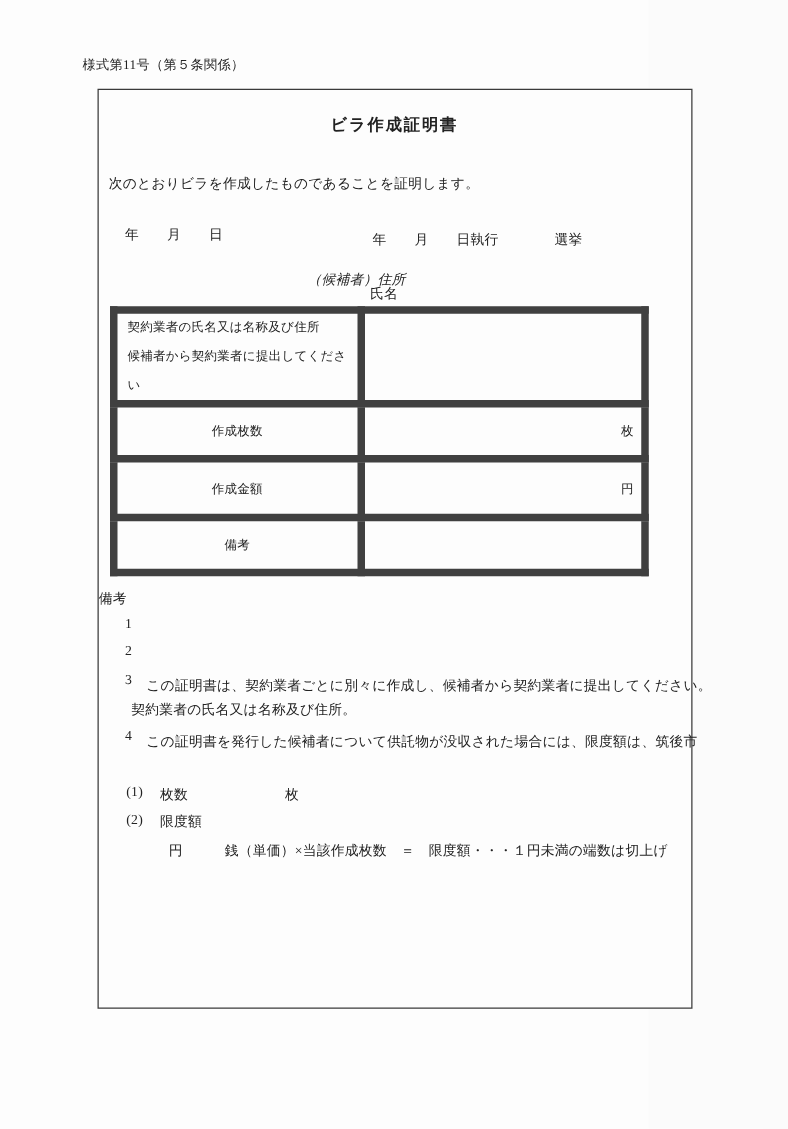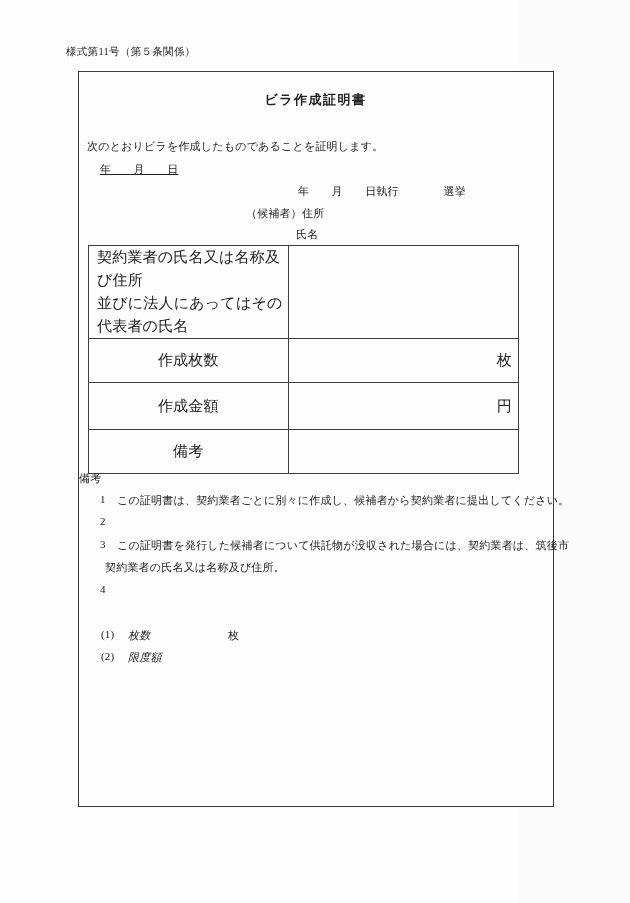--- a/index.html
+++ b/index.html
@@ -21,51 +21,51 @@
   .outer-box{
     position:absolute;left:78px;top:71px;width:474px;height:734px;
     border:1px solid #3a3a3a;background:#fdfdfd;
   }
   .doc-title{
     left:78px;top:91px;width:475px;text-align:center;
     font-size:13px;font-weight:600;letter-spacing:1.5px;
   }
   .txt{font-size:11px;letter-spacing:.2px;}
   .intro{left:87px;top:139px;}
-  .date-line{left:100px;top:162px;text-decoration:underline;}
+  .date-line{left:100px;top:180px;}
   .election-line{left:298px;top:184px;font-family:Liberation Mono, monospace;}
-  .candidate-line{left:246px;top:206px;}
+  .candidate-line{left:246px;top:216px;font-style:italic;}
   .name-line{left:296px;top:227px;}
 
   table.form-table{
     position:absolute;left:88px;top:245px;
     border-collapse:collapse;table-layout:fixed;
   }
   table.form-table td{
-    border:1px solid #404040;
-    font-size:15px;letter-spacing:.2px;
+    border:6px solid #404040;
+    font-size:10px;letter-spacing:.2px;
     padding:0;vertical-align:middle;
   }
   td.c-label{width:208px;text-align:center;}
   td.c-value{width:244px;}
   .r1{height:66px;}
   .r2{height:44px;padding-left:18px;}
   .r3{height:47px;}
   .r4{height:44px;}
   td.c-label.first{text-align:left;padding-left:8px;line-height:23px;}
   td.c-value.unit{text-align:right;padding-right:6px;}
 
   .note-line{position:absolute;left:0;top:0;width:630px;height:15px;}
   .note-line span{position:absolute;white-space:pre;font-size:11px;letter-spacing:.2px;}
   .notes-heading{left:79px;top:471px;}
   .nnum{left:100px;}
-  .ntxt{left:117px;}
+  .ntxt{left:117px;margin-top:48px;}
   .ncont{left:105px;}
   .nsub{left:101px;}
-  .nsublabel{left:128px;font-style:italic;}
+  .nsublabel{left:128px;}
   .nsubunit{left:228px;}
   .nformula{left:135px;}
 </style>
 </head>
 <body>
 
 <div class="page">
 
   <div class="abs form-number">様式第11号（第５条関係）</div>
 
@@ -77,21 +77,21 @@
   <div class="abs txt date-line">年　　月　　日</div>
   <div class="abs txt election-line">年　　月　　日執行　　　　選挙</div>
   <div class="abs txt candidate-line">（候補者）住所</div>
   <div class="abs txt name-line">氏名</div>
 
   <table class="form-table">
     <tbody>
         <tr class="r1">
       <td class="c-label first">
         <div>契約業者の氏名又は名称及び住所</div>
-        <div>並びに法人にあってはその代表者の氏名</div>
+        <div>候補者から契約業者に提出してください</div>
       </td>
       <td class="c-value"></td>
     </tr>
     <tr class="r2">
       <td class="c-label">作成枚数</td>
       <td class="c-value unit">枚</td>
     </tr>
     <tr class="r3">
       <td class="c-label">作成金額</td>
       <td class="c-value unit">円</td>
@@ -109,21 +109,21 @@
     <span class="nnum">1</span>
     <span class="ntxt">この証明書は、契約業者ごとに別々に作成し、候補者から契約業者に提出してください。</span>
   </div>
 
   <div class="note-line" style="top:515px">
     <span class="nnum">2</span>
   </div>
 
   <div class="note-line" style="top:538px">
     <span class="nnum">3</span>
-    <span class="ntxt">この証明書を発行した候補者について供託物が没収された場合には、契約業者は、筑後市</span>
+    <span class="ntxt">この証明書を発行した候補者について供託物が没収された場合には、限度額は、筑後市</span>
   </div>
 
   <div class="note-line" style="top:560px">
     <span class="ncont">契約業者の氏名又は名称及び住所。</span>
   </div>
 
   <div class="note-line" style="top:583px">
     <span class="nnum">4</span>
   </div>
 
@@ -132,14 +132,17 @@
     <span class="nsub">(1)</span>
     <span class="nsublabel">枚数</span>
     <span class="nsubunit">枚</span>
   </div>
 
   <div class="note-line" style="top:650px">
     <span class="nsub">(2)</span>
     <span class="nsublabel">限度額</span>
   </div>
 
+  <div class="note-line" style="top:673px">
+    <span class="nformula">円　　　銭（単価）×当該作成枚数　＝　限度額・・・１円未満の端数は切上げ</span>
+  </div>
 
 </div>
 
 </body></html>

